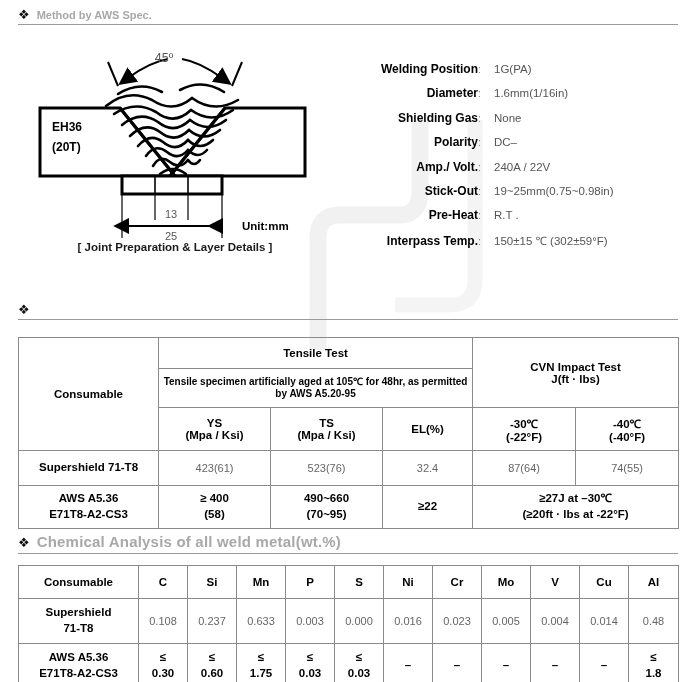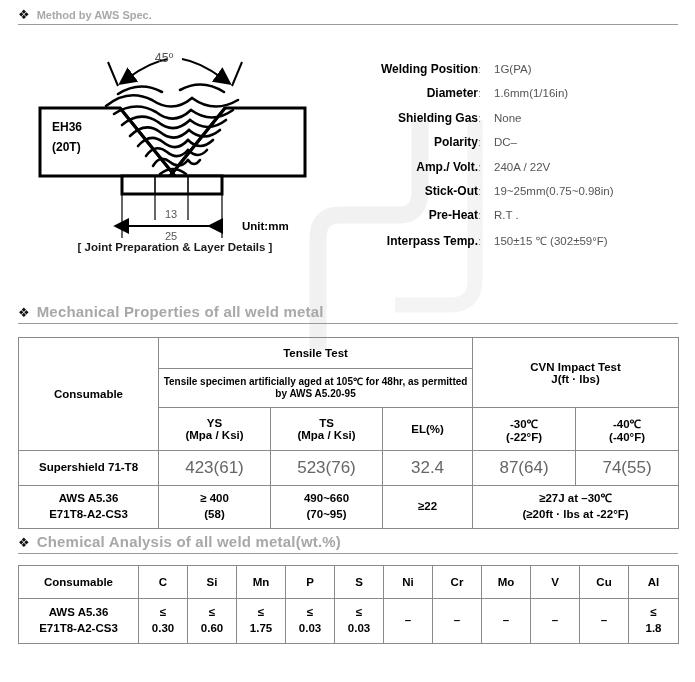--- a/index.html
+++ b/index.html
@@ -134,21 +134,21 @@
     line-height: 1.25;
     padding: 3px 6px;
   }
   .consumable-name {
     font-size: 11.5px;
     font-weight: bold;
     color: #000;
     line-height: 1.35;
   }
   .val {
-    font-size: 17px;
+    font-size: 11px;
     color: #666;
     margin-left: 20px;
   }
   .val-spec {
     font-size: 11.5px;
     font-weight: bold;
     color: #000;
     line-height: 1.35;
   }
 </style>
@@ -282,21 +282,20 @@
   <div class="cond-row">
     <span class="cond-label">Interpass Temp.</span>
     <span class="cond-colon">:</span>
     <span class="cond-value">150±15 ℃ (302±59°F)</span>
   </div>
 </div>
 
 <div class="section" style="top:303px;">
   <div class="sec-head">
     <span class="sec-bullet">❖</span>
-    <span class="sec-title">Mechanical Properties of all weld metal</span>
   </div>
 </div>
 
 <div class="section" style="top:337px;">
   <table class="grid">
     <colgroup>
       <col style="width:140px">
         <col style="width:112px">
         <col style="width:112px">
       <col style="width:90px">
@@ -397,20 +396,37 @@
         <td class="th">P</td>
         <td class="th">S</td>
         <td class="th">Ni</td>
         <td class="th">Cr</td>
         <td class="th">Mo</td>
         <td class="th">V</td>
         <td class="th">Cu</td>
         <td class="th">Al</td>
       </tr>
       <tr>
+        <td class="consumable-name" style="height:40px">
+          <div>Supershield</div>
+          <div>71-T8</div>
+        </td>
+        <td class="val">0.108</td>
+        <td class="val">0.237</td>
+        <td class="val">0.633</td>
+        <td class="val">0.003</td>
+        <td class="val">0.000</td>
+        <td class="val">0.016</td>
+        <td class="val">0.023</td>
+        <td class="val">0.005</td>
+        <td class="val">0.004</td>
+        <td class="val">0.014</td>
+        <td class="val">0.48</td>
+      </tr>
+      <tr>
         <td class="val-spec" style="height:40px">
           <div>AWS A5.36</div>
           <div>E71T8-A2-CS3</div>
         </td>
         <td class="val-spec">
           <div>≤</div>
           <div>0.30</div>
         </td>
         <td class="val-spec">
           <div>≤</div>

